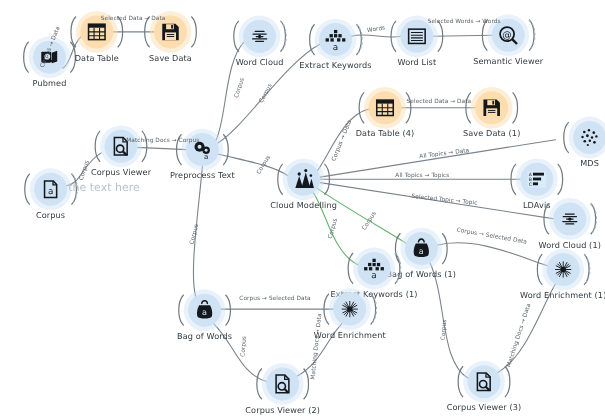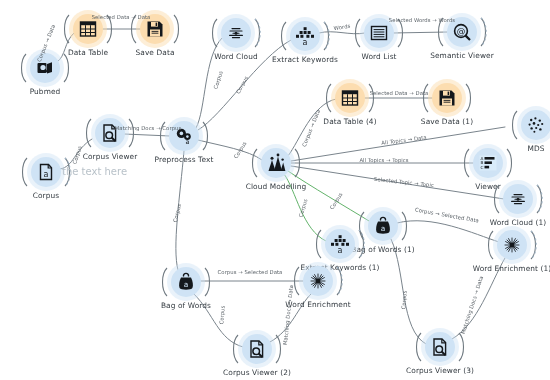--- a/index.html
+++ b/index.html
@@ -91,21 +91,21 @@
     </g>
     <g fill="none" stroke="#63b36b" stroke-width="1" stroke-linecap="round">
 
       <path d="M284,174 C296,190 302,230 326,241"></path>
 
       <path d="M288,171 C310,186 348,208 369,221"></path>
     </g>
   </svg>
 
   <div id="nodes-layer">
-      <div class="node" style="left: 45px; top: 68px;">
+      <div class="node" style="left: 45px; top: 52px;">
     <div class="bubble ">
       <span class="glyph"><svg viewBox="0 0 20 20">
               <rect x="2.5" y="5" width="9" height="10" rx="1" fill="#14181c"></rect>
         <path d="M12 6 L17 4.2 L17 14 L12 15.6 Z" fill="#14181c"></path>
         <circle cx="8" cy="9.5" r="2.6" fill="#cfe3f5"></circle>
               <path d="M9.8 11.4 L12.4 14" stroke="#14181c" stroke-width="1.4"></path>
             </svg></span>
       <span class="paren l">
       <svg width="9" height="30" viewBox="0 0 9 30">
               <path d="M8 1 C2 7 2 23 8 29" fill="none" stroke="#6f7980" stroke-width="1.1"></path>
@@ -467,21 +467,21 @@
       <svg width="9" height="30" viewBox="0 0 9 30">
               <path d="M8 1 C2 7 2 23 8 29" fill="none" stroke="#6f7980" stroke-width="1.1"></path>
             </svg>
           </span>
     <span class="paren r">
       <svg width="9" height="30" viewBox="0 0 9 30">
               <path d="M1 1 C7 7 7 23 1 29" fill="none" stroke="#6f7980" stroke-width="1.1"></path>
             </svg>
           </span>
     </div>
-    <div class="caption">Viewer</div>
+    <div class="caption">LDAvis</div>
       </div>
       <div class="node" style="left: 518px; top: 199px;">
     <div class="bubble ">
       <span class="glyph"><svg viewBox="0 0 20 20">
               <g stroke="#14181c" stroke-width="1.1" stroke-linecap="round">
         <line x1="6" y1="5.6" x2="14" y2="5.6"></line>
                 <line x1="4" y1="8" x2="16" y2="8"></line>
         <line x1="7" y1="10.2" x2="13" y2="10.2"></line>
                 <line x1="3.6" y1="12.4" x2="16.4" y2="12.4"></line>
         <line x1="6.4" y1="14.6" x2="13.6" y2="14.6"></line>

